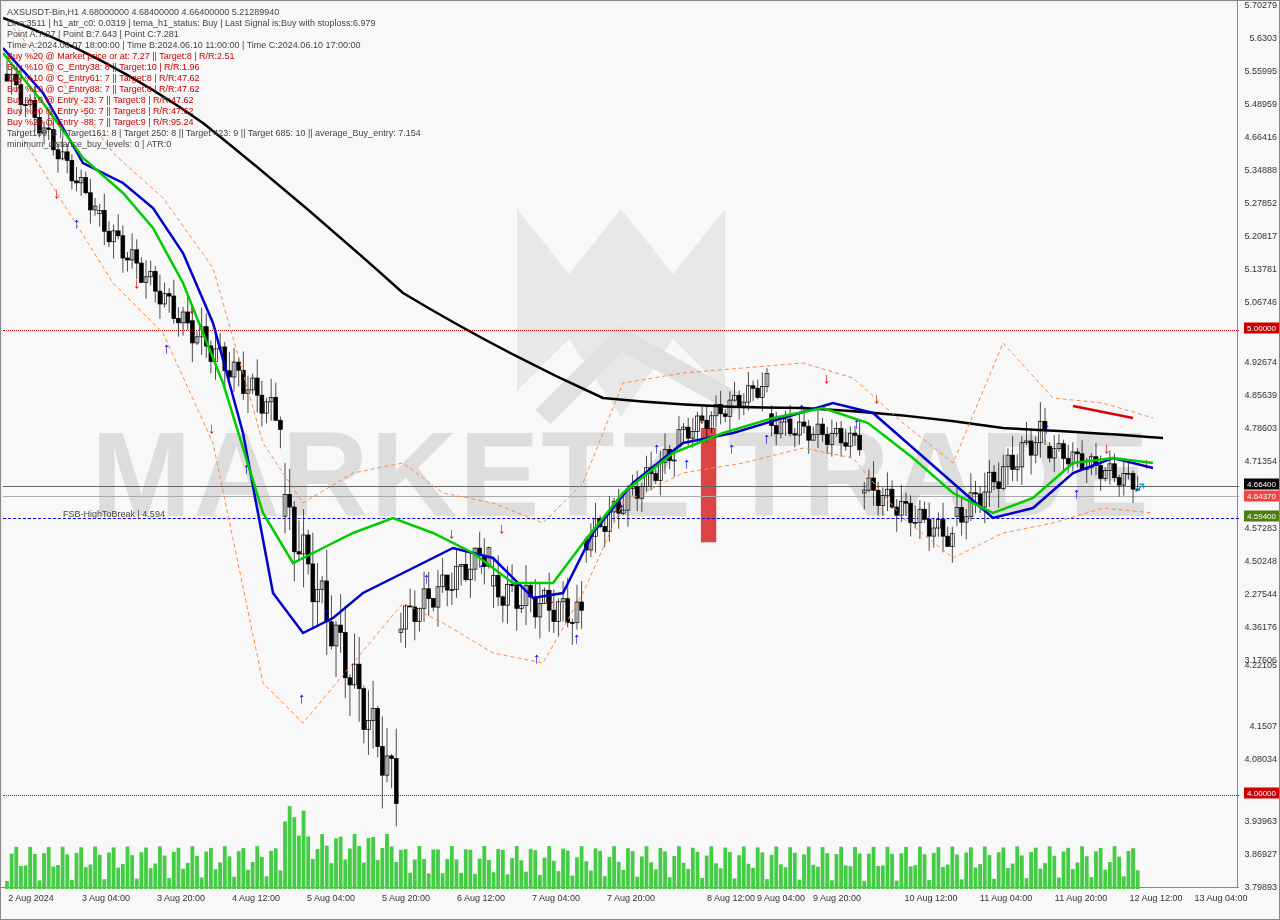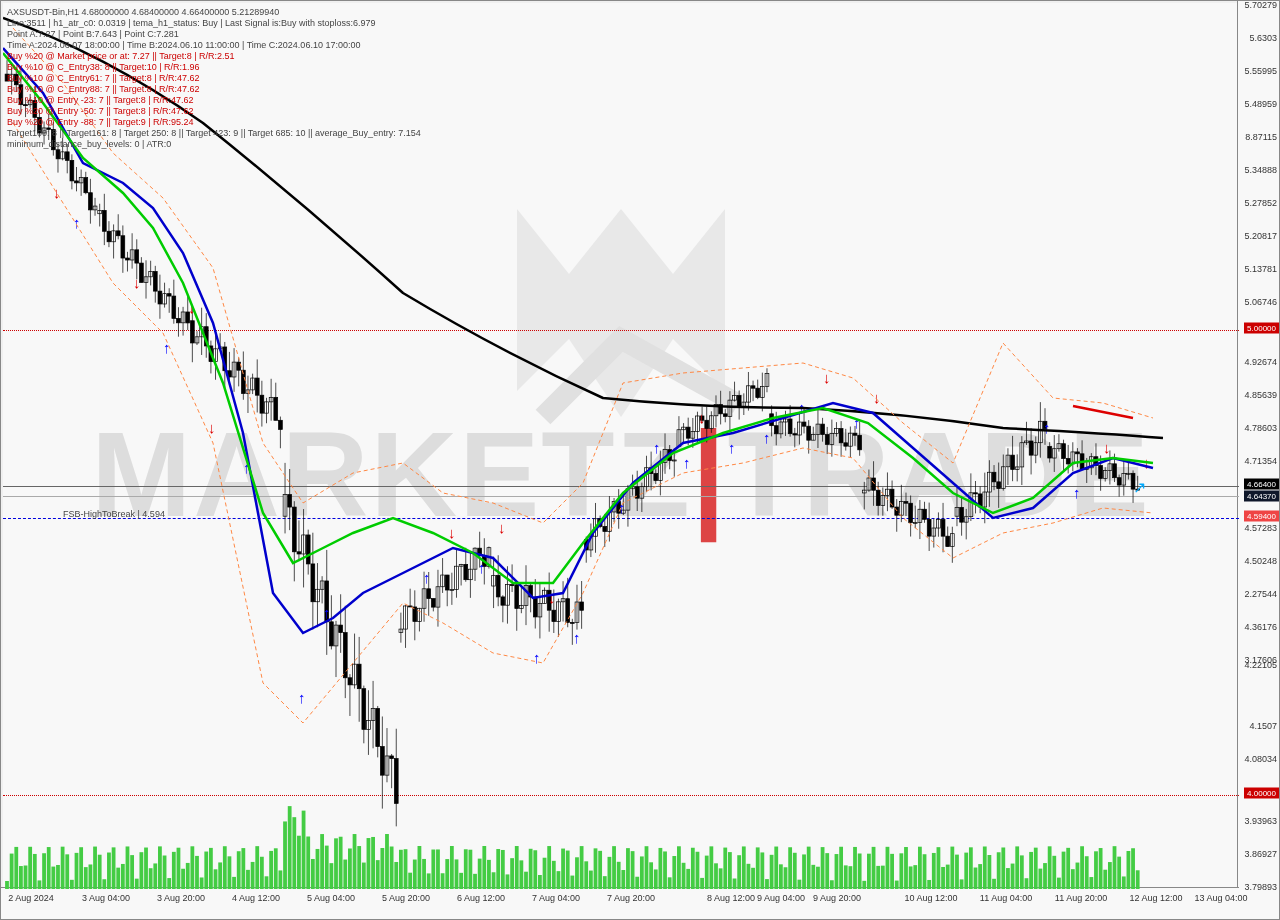--- a/index.html
+++ b/index.html
@@ -94,22 +94,22 @@
     position: absolute;
     right: 0;
     font-size: 8px;
     padding: 1px 3px;
     color: #fff;
     transform: translateY(-50%);
     z-index: 5;
   }
   .price-black { background: #000; }
   .price-red { background: #c00; }
-  .price-blue { background: #ef4444; }
-  .price-gray { background: #0f172a; }
+  .price-blue { background: #4d7c0f; }
+  .price-gray { background: #ef4444; }
   .h-line {
     position: absolute;
     left: 0;
     width: 1236px;
     height: 0;
     z-index: 2;
   }
   .h-red { border-top: 1px dotted #c00; }
   .h-blue { border-top: 1px dashed #00d; }
   .h-gray { border-top: 1px solid #666; }
@@ -950,21 +950,21 @@
         </g>
     </svg>
 
   </div>
 
   <div class="y-axis">
     <div class="y-tick" style="top:4px">5.70279</div>
     <div class="y-tick" style="top:37px">5.6303</div>
     <div class="y-tick" style="top:70px">5.55995</div>
     <div class="y-tick" style="top:103px">5.48959</div>
-    <div class="y-tick" style="top:136px">8.87115</div>
+    <div class="y-tick" style="top:136px">4.66416</div>
     <div class="y-tick" style="top:169px">5.34888</div>
     <div class="y-tick" style="top:202px">5.27852</div>
     <div class="y-tick" style="top:235px">5.20817</div>
     <div class="y-tick" style="top:268px">5.13781</div>
     <div class="y-tick" style="top:301px">5.06746</div>
     <div class="price-label price-red" style="top:327px">5.00000</div>
     <div class="y-tick" style="top:361px">4.92674</div>
     <div class="y-tick" style="top:394px">4.85639</div>
     <div class="y-tick" style="top:427px">4.78603</div>
     <div class="y-tick" style="top:460px">4.71354</div>

